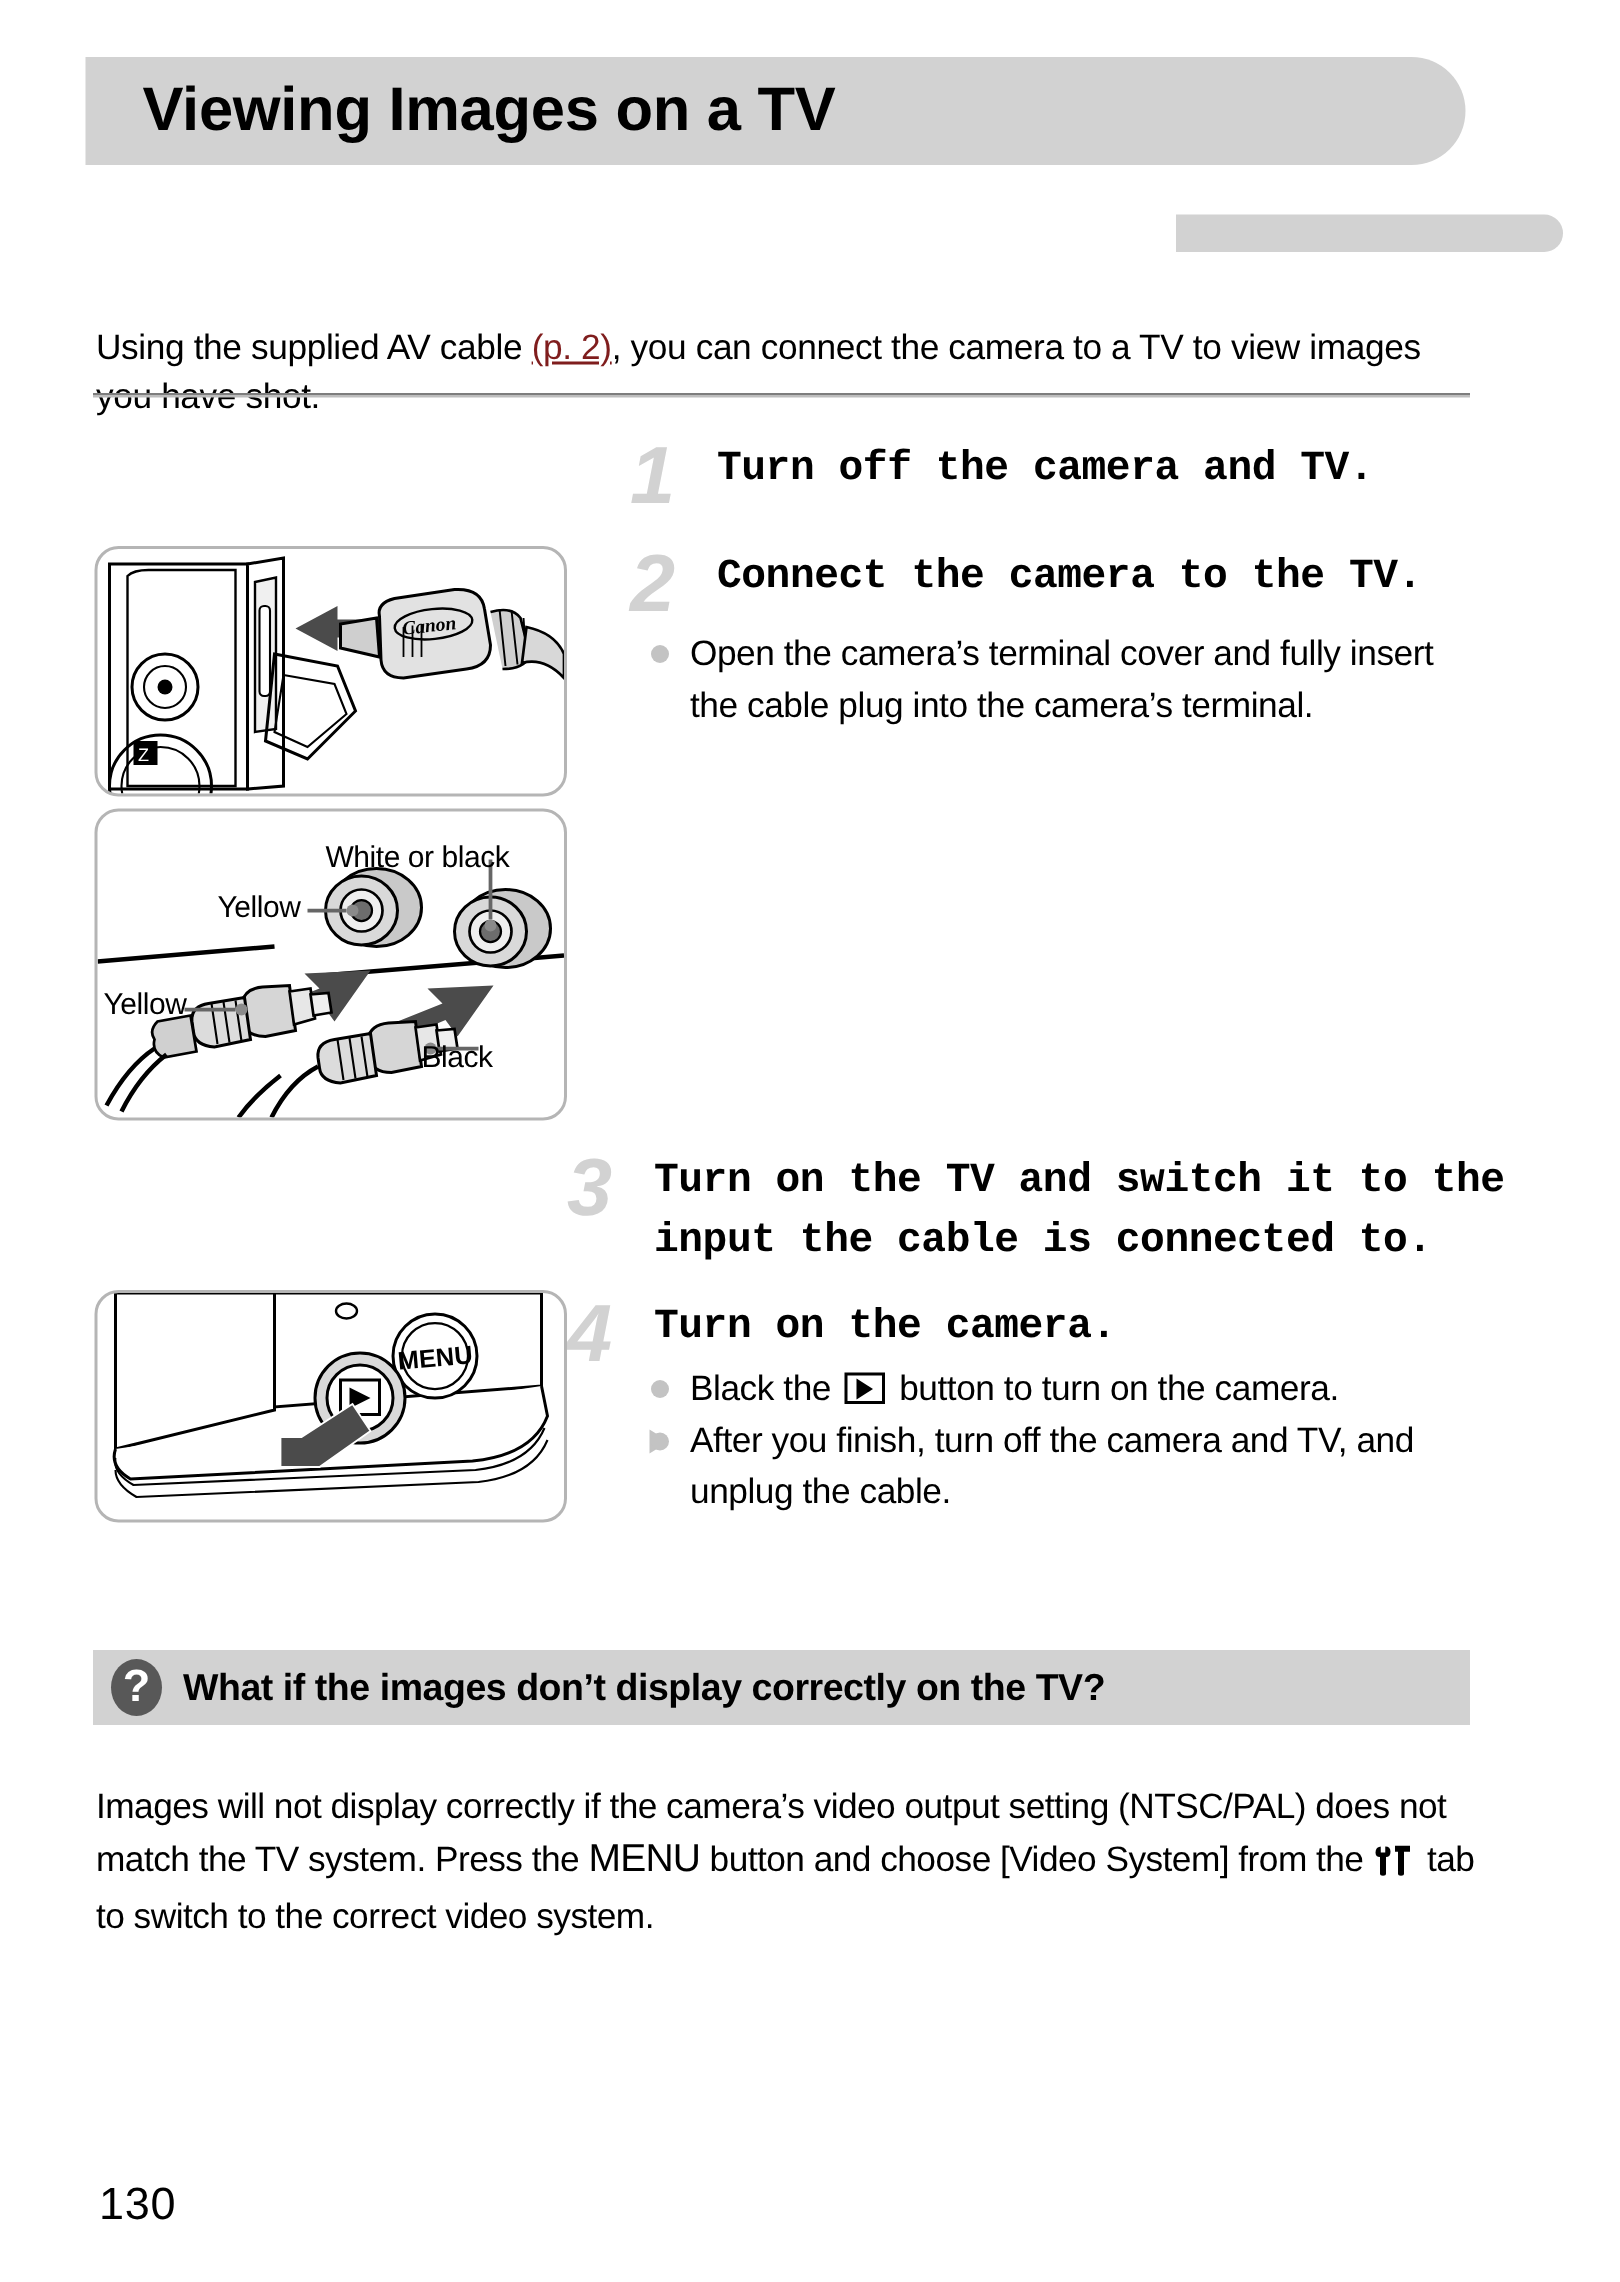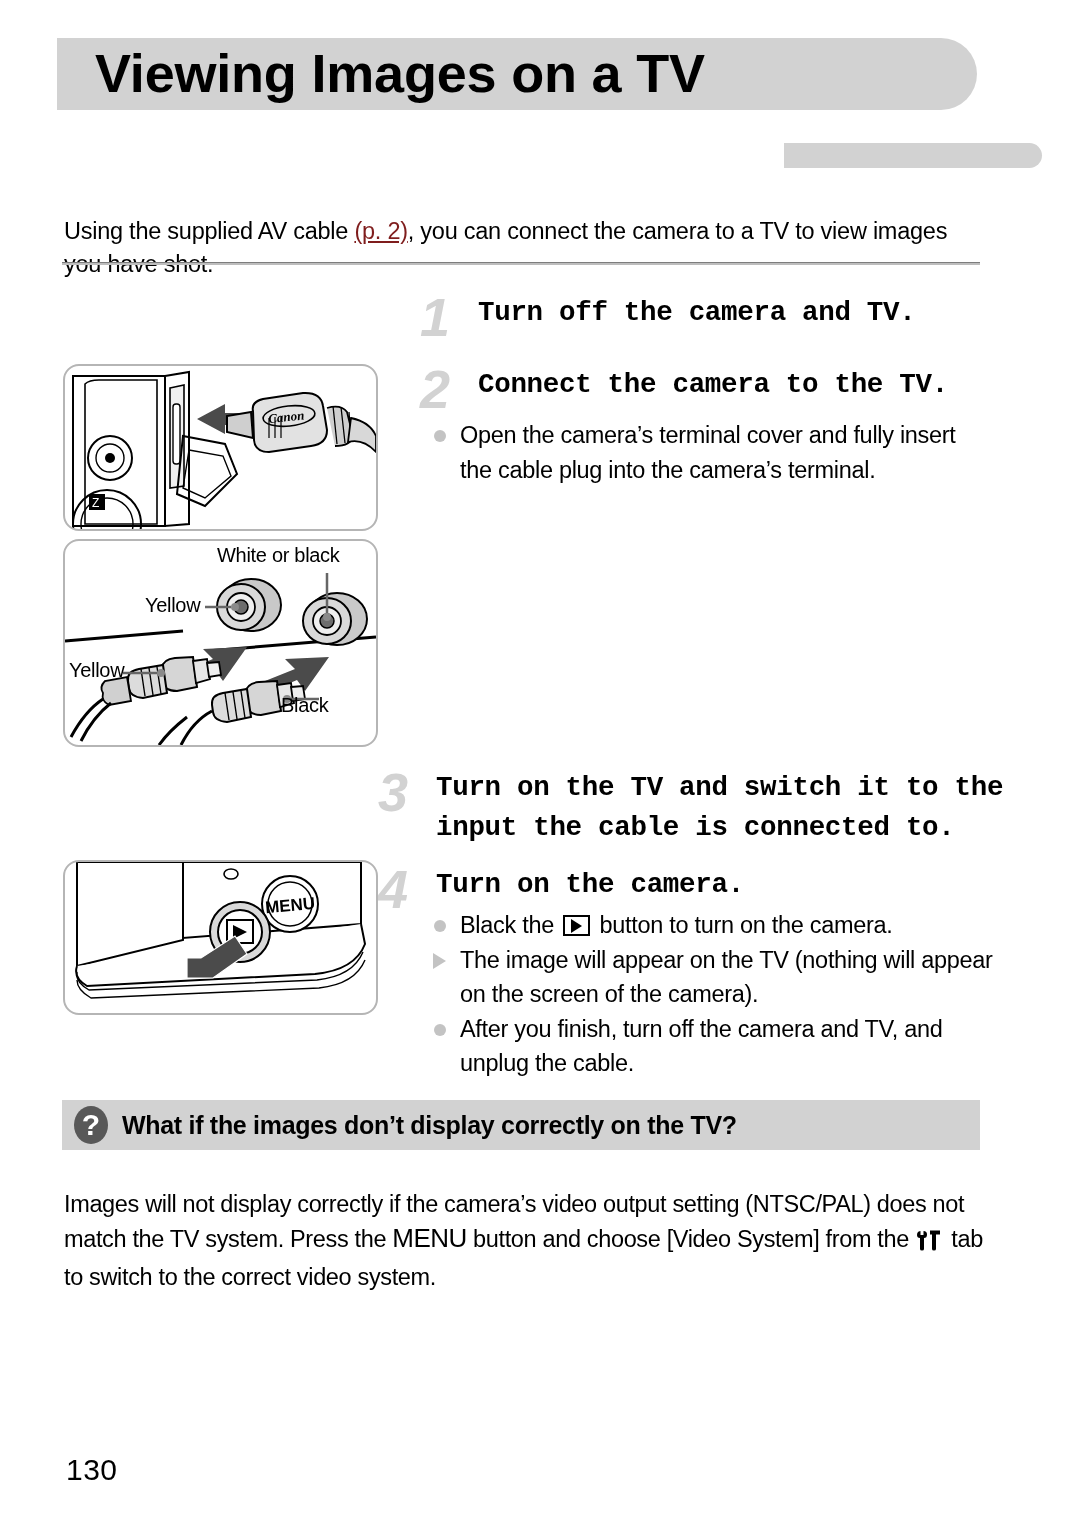--- a/index.html
+++ b/index.html
@@ -24,21 +24,21 @@
     width: 920px;
     height: 72px;
     background: #d2d2d2;
     border-radius: 0 38px 38px 0;
   }
   .title-bar .title-text {
     position: absolute;
     left: 38px;
     top: 50%;
     transform: translateY(-52%);
-    font-size: 54px;
+    font-size: 41px;
     font-weight: bold;
     letter-spacing: -0.2px;
     white-space: nowrap;
   }
 
   
   .section-head {
     position: absolute;
     left: 64px;
     top: 136px;
@@ -374,21 +374,21 @@
       <path d="M147 170 Q128 180 116 204" stroke="#000" stroke-width="3" fill="none"></path>
 
       <path d="M224 158 L254 158" stroke="#666" stroke-width="2.5"></path>
       <circle cx="222" cy="158" r="4" fill="#8a8a8a"></circle>
     </g>
 
     <path d="M58 132 L92 132" stroke="#666" stroke-width="2.5"></path>
     <circle cx="96" cy="132" r="4" fill="#8a8a8a"></circle>
   </svg>
 
-  <span class="illus-label" style="left:152px; top:3px;">White or black</span>
+  <span class="illus-label" style="left:152px; top:20px;">White or black</span>
   <span class="illus-label" style="left:80px; top:53px;">Yellow</span>
   <span class="illus-label" style="left:4px; top:118px;">Yellow</span>
   <span class="illus-label" style="left:216px; top:153px;">Black</span>
 </div>
 
 <div class="step" style="left:378px; top:765px; width:610px;">
   <span class="step-num">3</span>
   <span class="step-title" style="width:600px;">Turn on the TV and switch it to the input the cable is connected to.</span>
 </div>
 
@@ -397,21 +397,20 @@
   <span class="step-title">Turn on the camera.</span>
 </div>
 
 <div class="bullets" style="left:428px; top:908px; width:570px;">
   <div class="bullet-row tight" style="margin-bottom:0;">
     <span class="dot"></span>
     <span>Black the </span><span class="play-box"></span><span> button to turn on the camera.</span>
   </div>
   <div class="bullet-row tight" style="margin-bottom:0;">
     <span class="tri"></span>
-    <span>The image will appear on the TV (nothing will appear on the screen of the camera).</span>
   </div>
   <div class="bullet-row tight" style="margin-bottom:0;">
     <span class="dot"></span>
     <span>After you finish, turn off the camera and TV, and unplug the cable.</span>
   </div>
 </div>
 
 <div class="illus" style="left:63px; top:860px; width:315px; height:155px;">
   <svg width="311" height="151" viewBox="0 0 311 151">
 

